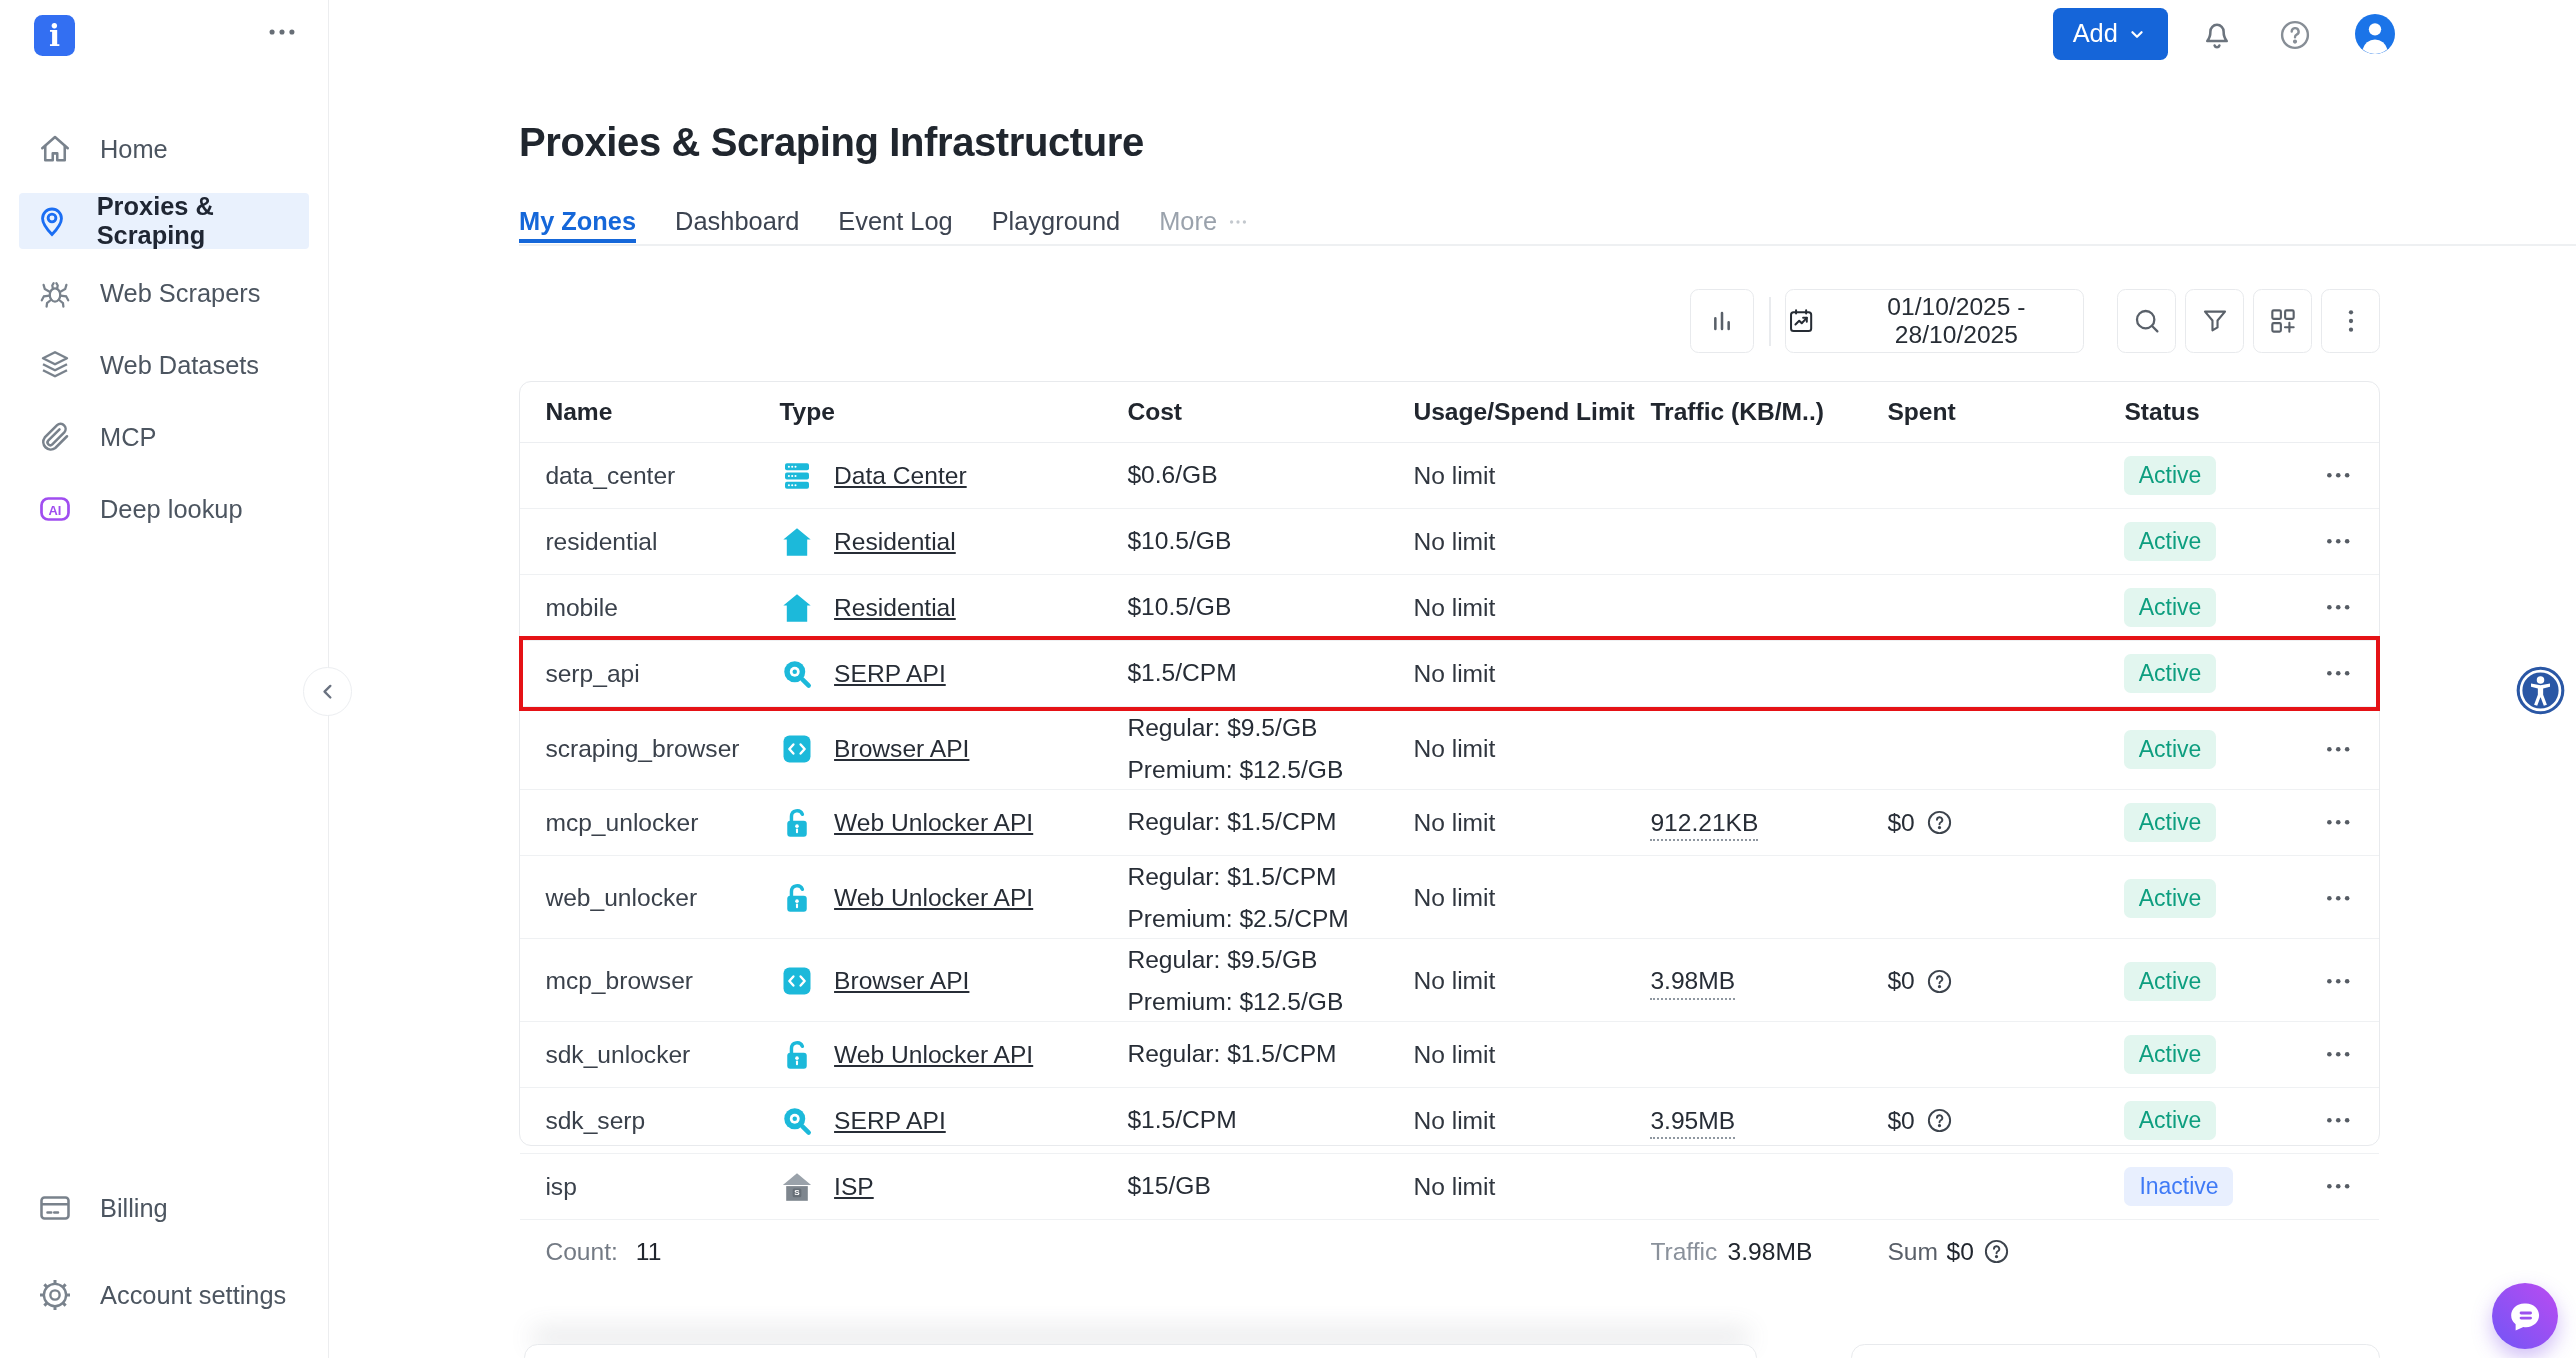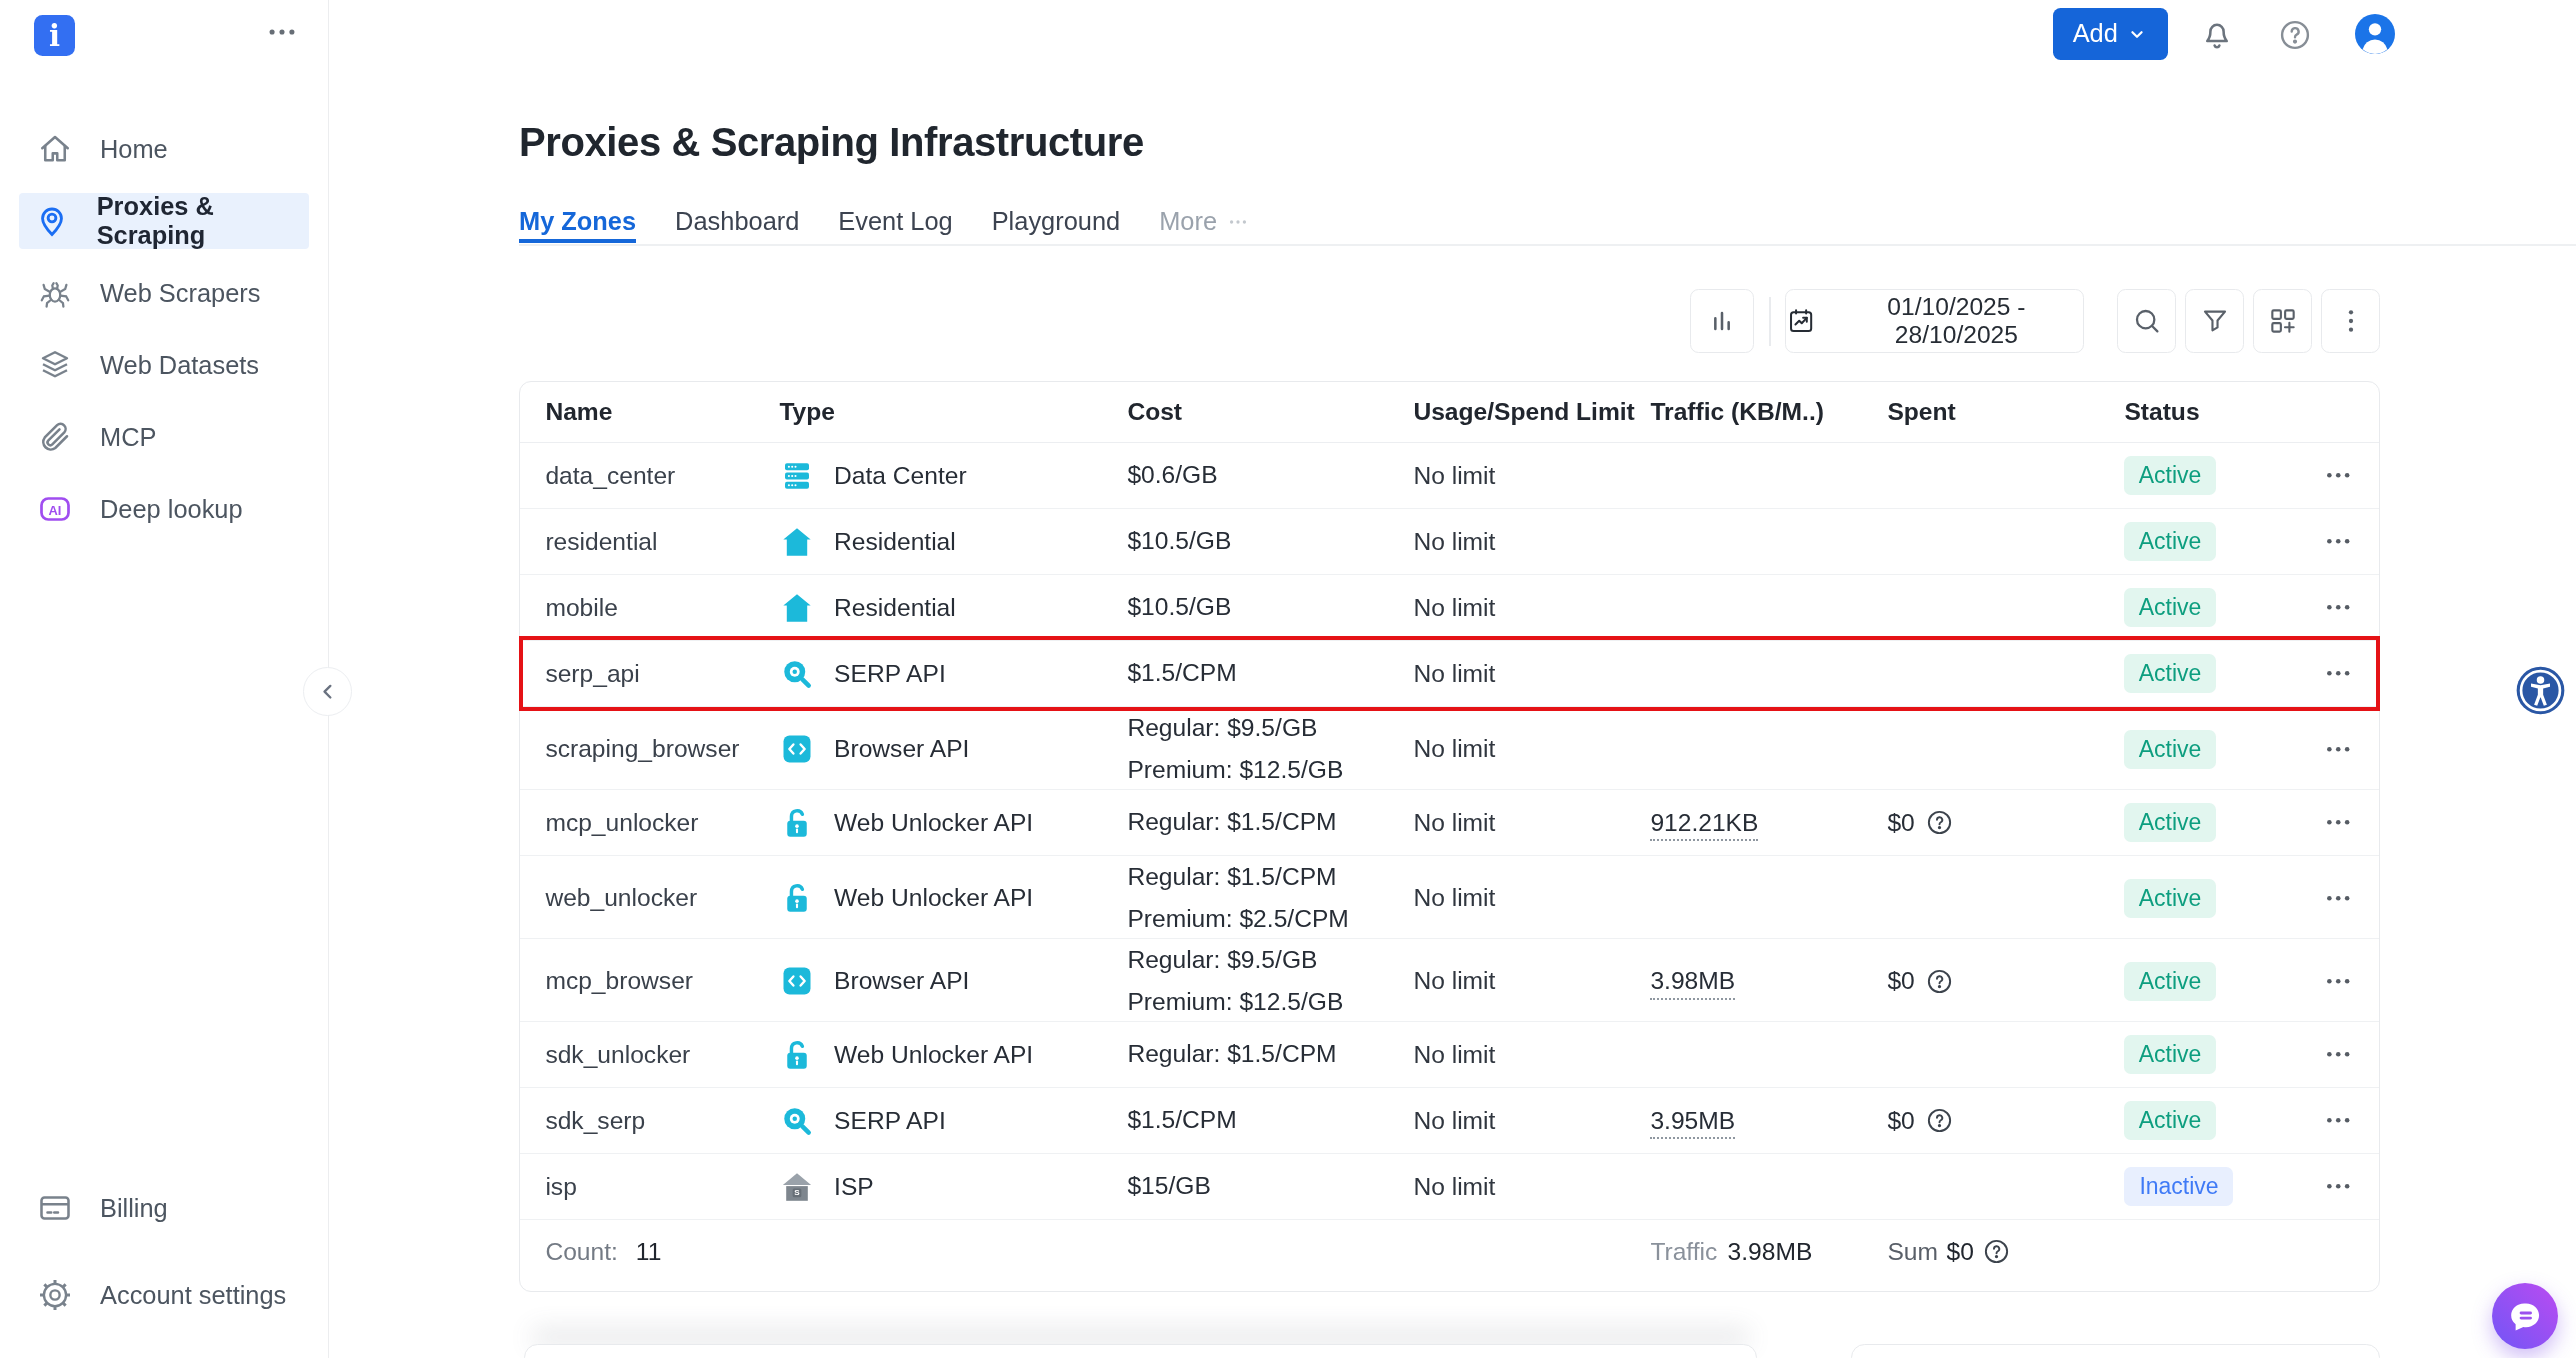--- a/index.html
+++ b/index.html
@@ -49,27 +49,27 @@
   .tool-btn .icn { width:32px; height:32px; }
   .chart-btn { left:1690px; width:64px; }
   .tool-sep { position:absolute; left:1769px; top:297px; width:1.7px; height:49px; background:#e9ebee; }
   .date-btn { left:1785px; width:299px; gap:13.6px; font-size:24.6px; color:#262c34; }
   .search-btn { left:2117px; width:59px; }
   .filter-btn { left:2185px; width:59px; }
   .grid-btn { left:2253px; width:59px; }
   .kebab-btn { left:2321px; width:59px; }
 
   
-  .table-card { position:absolute; left:519px; top:381px; width:1861px; height:911px; background:#fff; border:1.7px solid #e8eaed; border-radius:12px; }
+  .table-card { position:absolute; left:519px; top:381px; width:1861px; height:765px; background:#fff; border:1.7px solid #e8eaed; border-radius:12px; }
   .thead, .trow, .tfoot { display:grid; grid-template-columns:234px 348px 286px 237px 237px 237px 187px 1fr; align-items:center; padding:0 25.4px; }
   .thead { height:61px; border-bottom:1.7px solid #eceef1; font-size:24.6px; font-weight:bold; color:#21262e; }
   .trow { height:66px; border-bottom:1.7px solid #eff1f3; font-size:24.6px; color:#3a414b; position:relative; cursor:pointer; }
   .trow.two-line { height:83px; }
   .trow.hl::after { content:''; position:absolute; inset:-5.1px -0.8px; border:4.2px solid #e51216; pointer-events:none; z-index:3; }
-  .cell-type { display:flex; align-items:center; gap:18.7px; color:#272d36; }
+  .cell-type { display:flex; align-items:center; gap:18.7px; color:#272d36;text-decoration:underline; }
   .cell-type .icn { width:36px; height:36px; flex:0 0 36px; }
   .cell-cost div { line-height:1.72; color:#272d36; }
   .cell-usage { color:#30363f; }
   .dotted { border-bottom:2.5px dotted #8f97a0; padding-bottom:3.4px; color:#272d36; }
   .cell-spent { display:flex; align-items:center; gap:10.2px; color:#272d36; }
   .q-icn { width:29px; height:29px; cursor:pointer; }
   .badge { display:inline-block; padding:6px 14.4px; border-radius:6.8px; font-size:23px; }
   .badge.active { color:#0d9e7f; background:#e2f6ef; }
   .badge.inactive { color:#3f7af6; background:#e8effe;padding-left:15px; }
   .row-kebab { width:30.5px; height:30.5px; color:#565c64; justify-self:end; cursor:pointer; }

